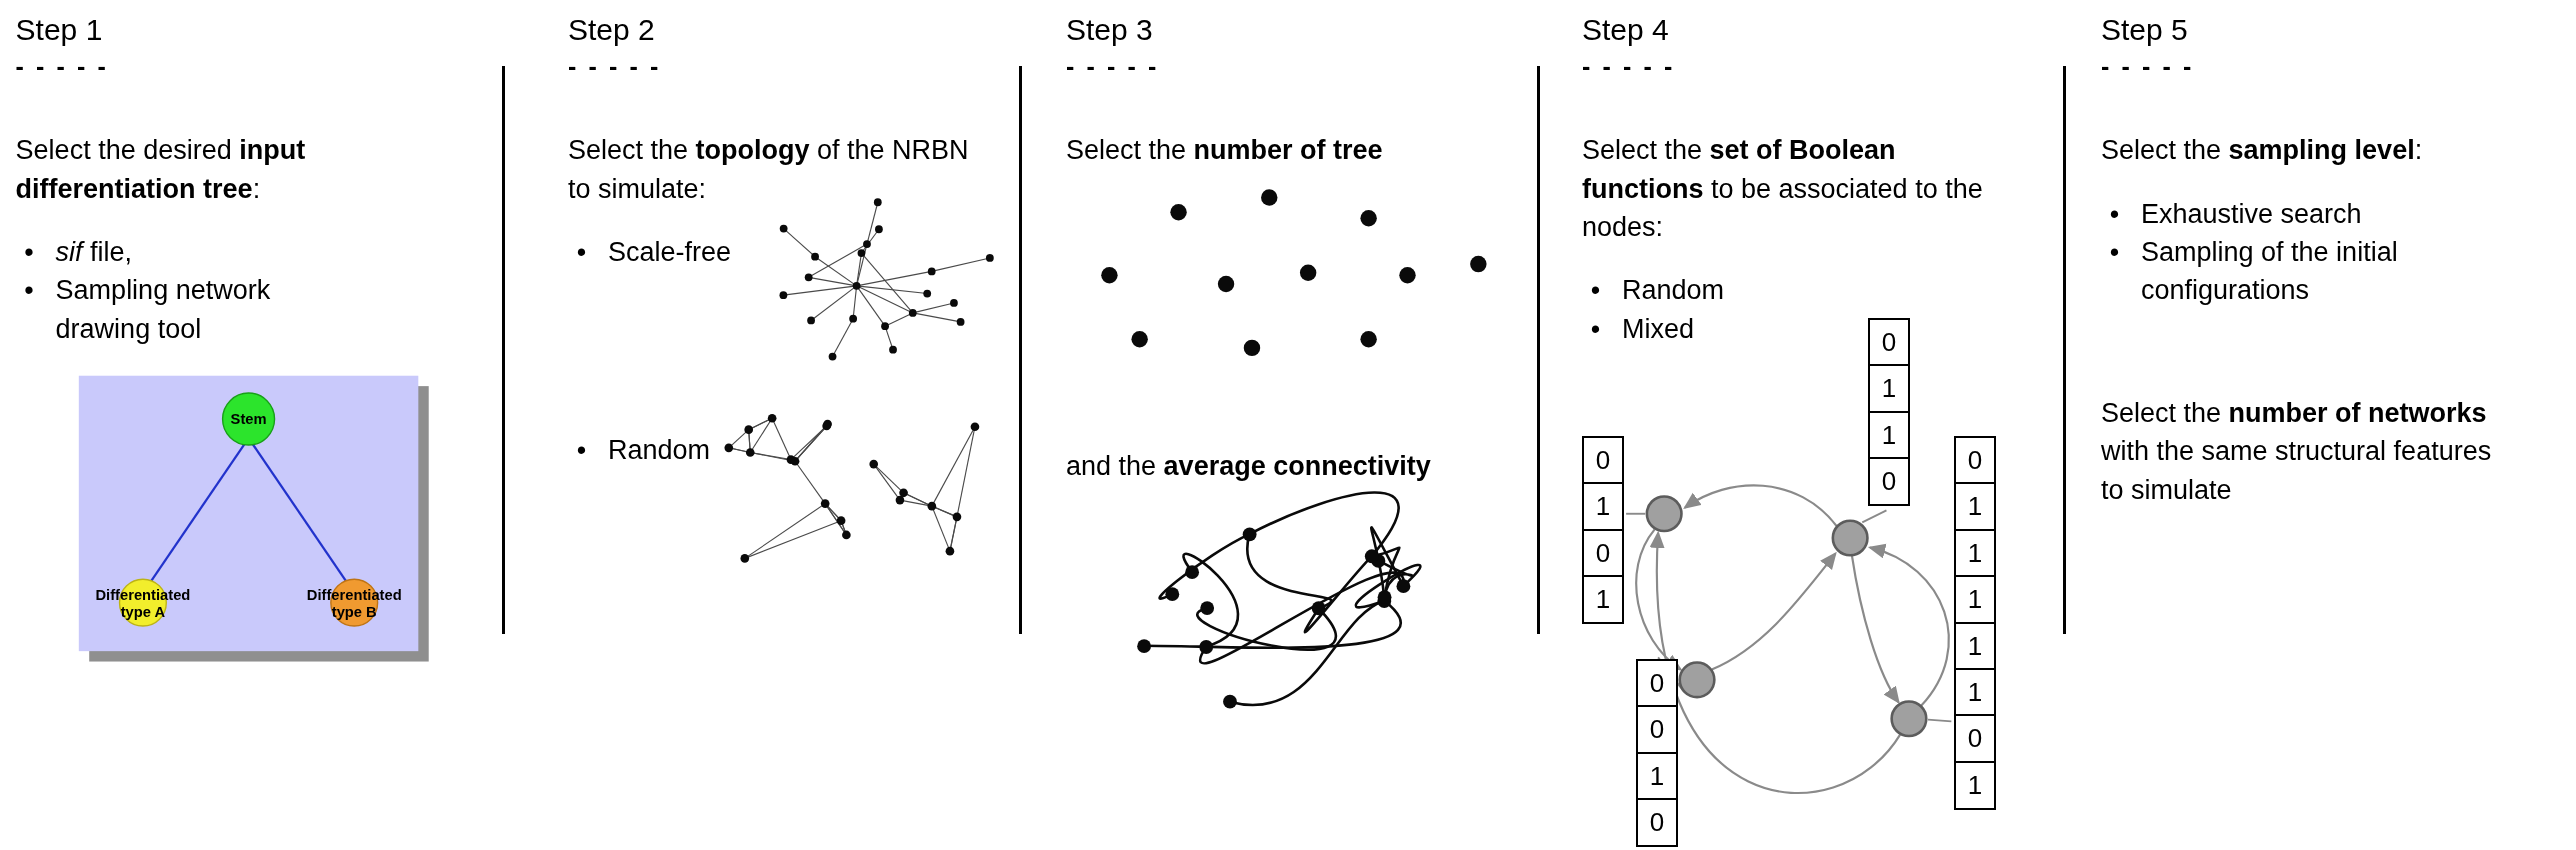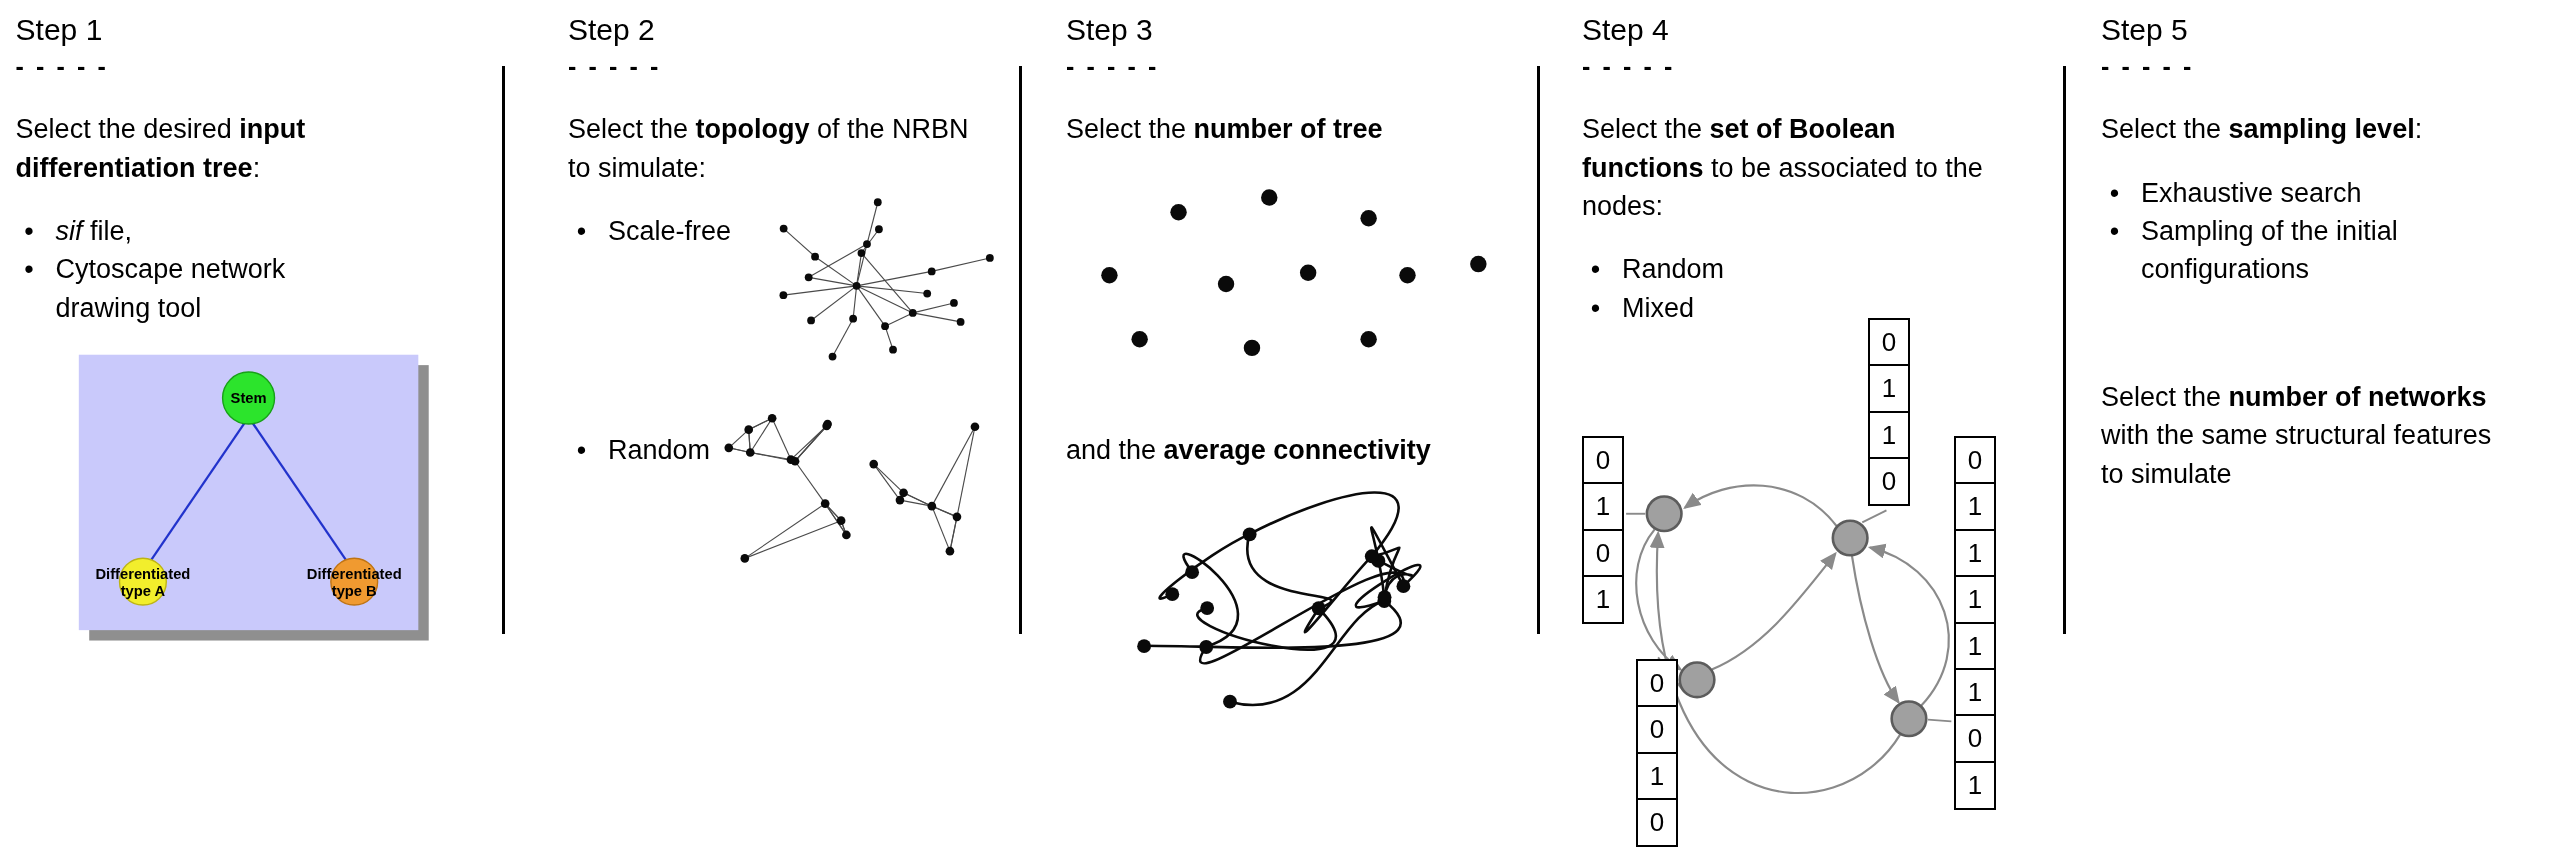--- a/index.html
+++ b/index.html
@@ -2,46 +2,46 @@
 <html style="font-size:14px"><head>
 <meta charset="utf-8">
 <style>
   *{box-sizing:border-box;margin:0;padding:0}
   html,body{width:2576px;height:851px}
   body{position:relative;background:#ffffff;color:#000;
        font-family:"Liberation Sans","DejaVu Sans",sans-serif;overflow:hidden}
   .col{position:absolute;top:12px;height:838px}
   .step-title{font-size:30px;font-weight:400;line-height:1.2}
   .dashes{font-size:25px;font-weight:700;margin-top:3.5px;letter-spacing:2.6px;line-height:1.15}
-  .intro{font-size:27px;line-height:1.42;margin-top:30px}
+  .intro{font-size:27px;line-height:1.42;margin-top:51px}
   .blist{margin-top:25px;list-style:none}
   .blist li{font-size:27px;line-height:1.42;position:relative;padding-left:40px}
   .blist li::before{content:"\2022";position:absolute;left:8.7px}
   .abs{position:absolute}
-  .p-abs{margin-top:0}
+  .p-abs{margin-top:16px}
   .vdiv{position:absolute;top:66px;height:568px;width:2.6px;background:#000}
   .tree-figure{display:block;margin:26px 0 0 61px}
   .tlabel{font-family:"Liberation Sans",sans-serif;font-size:17px;font-weight:700;text-anchor:middle;fill:#000}
   .ttable{position:absolute;z-index:2;display:flex;flex-direction:column}
   .tcell{width:42px;height:49px;border:2.6px solid #000;background:#fff;display:flex;
          align-items:center;justify-content:center;font-size:26px}
   .tcell + .tcell{margin-top:-2.6px}
   .bnet{z-index:1}
   .p2{max-width:407px}
 </style>
 </head>
 <body>
 
 <section class="col" style="left:15.6px;width:474px">
   <h2 class="step-title">Step 1</h2>
   <div class="dashes">- - - - -</div>
   <p class="intro"><span>Select the desired </span><b>input differentiation tree</b><span>:</span></p>
   <ul class="blist">
     <li><i>sif</i><span> file,</span></li>
-    <li style="max-width:337px">Cytoscape network drawing tool</li>
+    <li style="max-width:337px">Sampling network drawing tool</li>
   </ul>
   <svg class="tree-figure" width="357" height="291" viewBox="0 0 412 336">
     <rect x="14" y="14" width="392" height="318" fill="#8f8f8f"></rect>
     <rect x="2" y="2" width="392" height="318" fill="#c9c9fb"></rect>
     <line x1="198" y1="74" x2="78" y2="250" stroke="#2233cc" stroke-width="2.6"></line>
     <line x1="198" y1="74" x2="318" y2="250" stroke="#2233cc" stroke-width="2.6"></line>
     <circle cx="198" cy="52" r="30" fill="#2ce42c" stroke="#18a018" stroke-width="1.6"></circle>
     <circle cx="76" cy="264" r="27" fill="#f2ee2c" stroke="#bdb414" stroke-width="1.6"></circle>
     <circle cx="320" cy="264" r="27" fill="#f09a30" stroke="#bf7413" stroke-width="1.6"></circle>
     <text x="198" y="58" class="tlabel">Stem</text>

